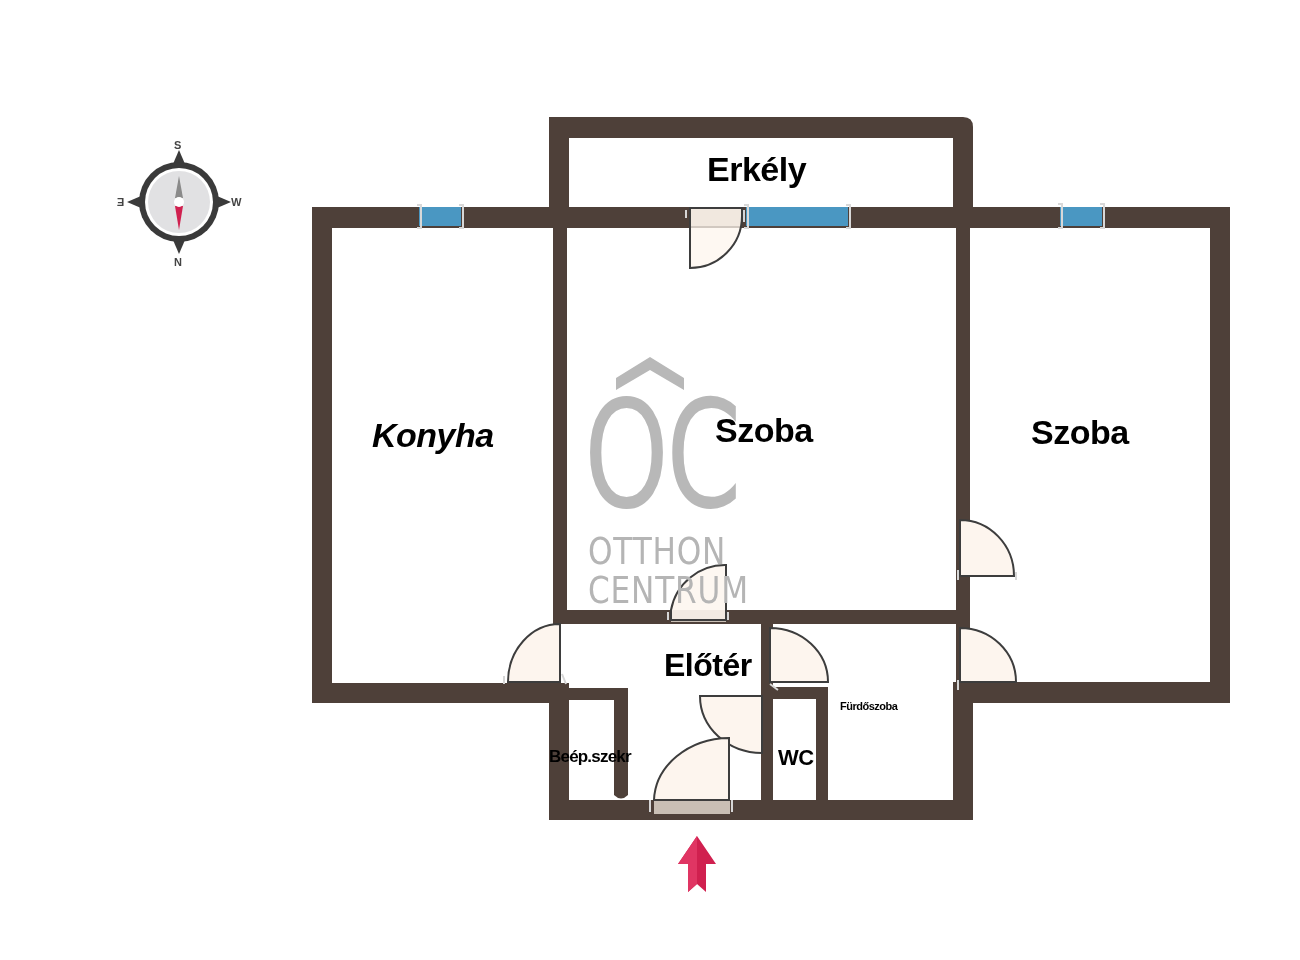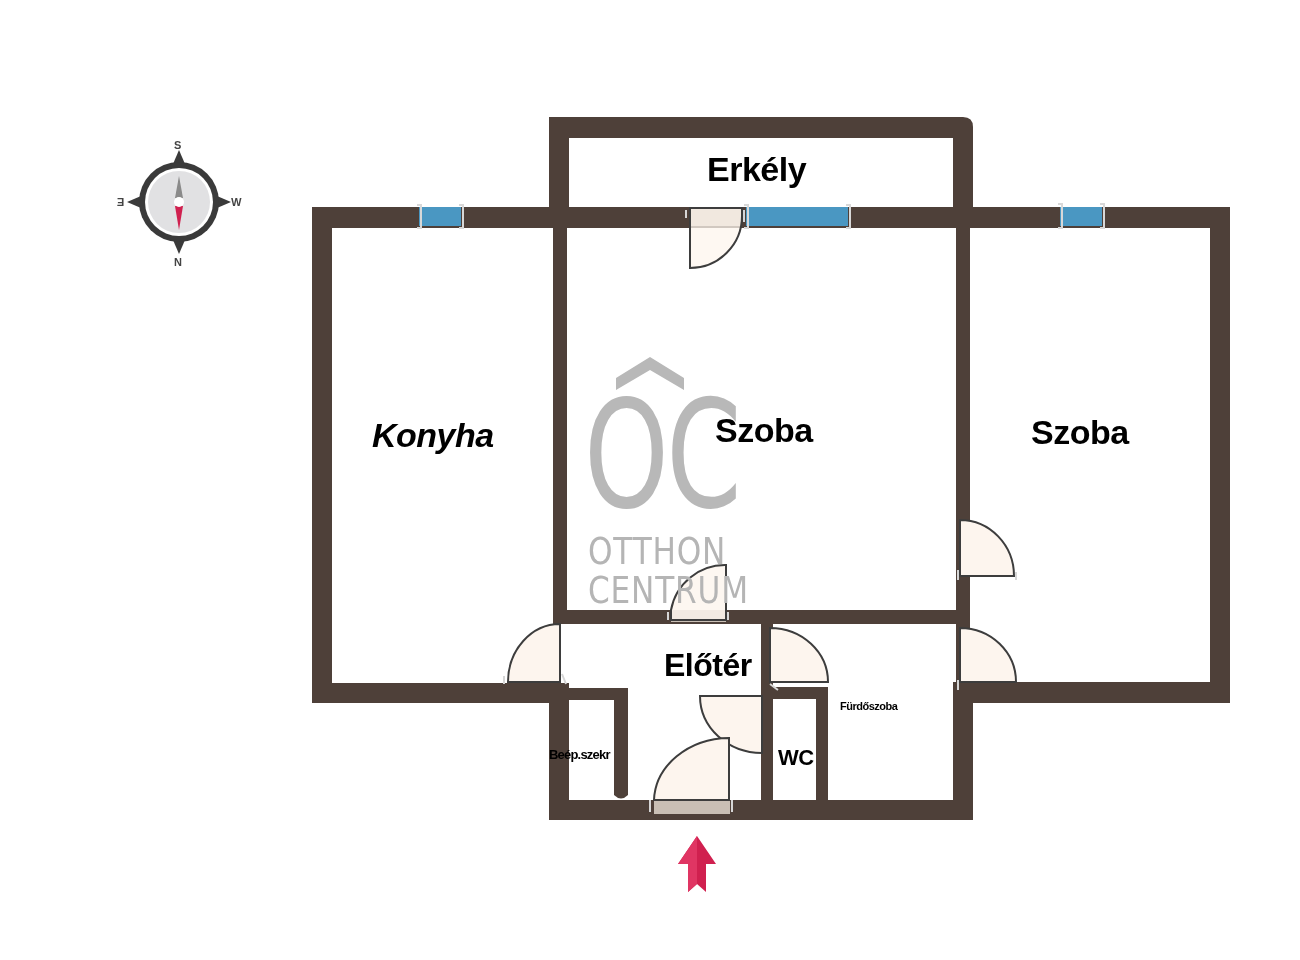--- a/index.html
+++ b/index.html
@@ -5,21 +5,21 @@
   html, body { margin:0; padding:0; background:#ffffff; }
   body { width:1300px; height:960px; position:relative; overflow:hidden;
          font-family:"Liberation Sans", sans-serif; }
   #plan { position:absolute; left:0; top:0; }
   .room-label { position:absolute; font-family:"Liberation Sans", sans-serif;
                 font-weight:bold; color:#000000; white-space:nowrap; letter-spacing:-0.5px; }
   .lbl-xl { font-size:34px; }
   .lbl-l  { font-size:32px; }
   .lbl-m  { font-size:22px; }
   .lbl-s  { font-size:11px; }
-  .lbl-xs { font-size:13px; }
+  .lbl-xs { font-size:17px; }
   .logo-text { position:absolute; font-family:"DejaVu Sans", sans-serif; color:#b5b5b5;
                font-size:38px; letter-spacing:1px; transform:scaleX(0.82); transform-origin:left top; }
   .logo-oc { position:absolute; font-family:"DejaVu Sans", sans-serif; color:#b8b8b8;
              font-size:150px; line-height:1; transform:scaleX(0.72); transform-origin:left top; letter-spacing:-4px; }
   .compass-letter { position:absolute; font-family:"Liberation Sans", sans-serif;
                     font-weight:bold; font-size:11px; color:#444; }
 </style>
 </head>
 <body>
 

